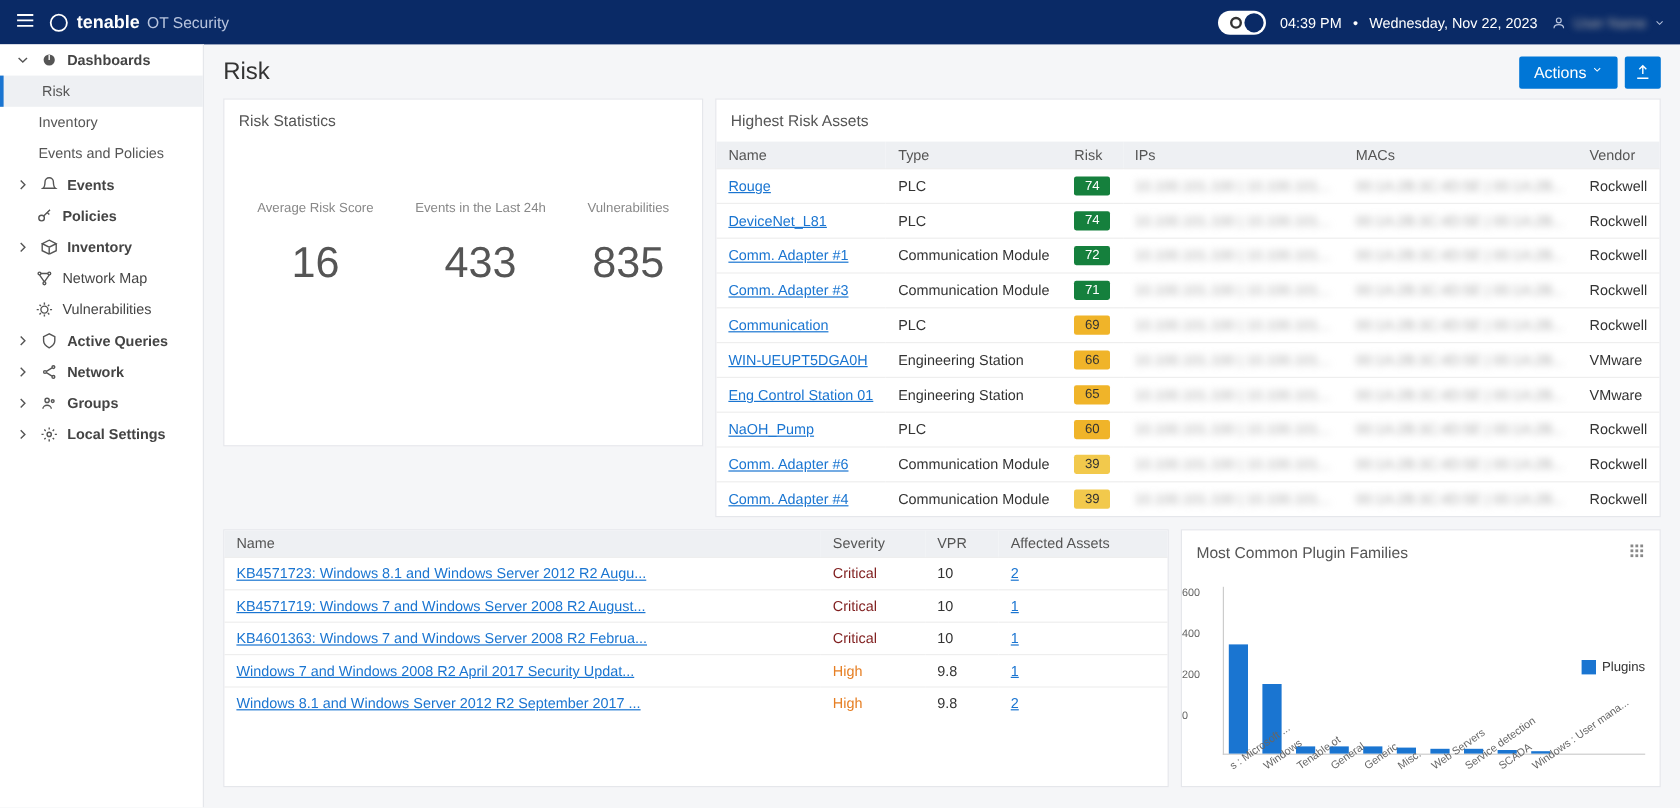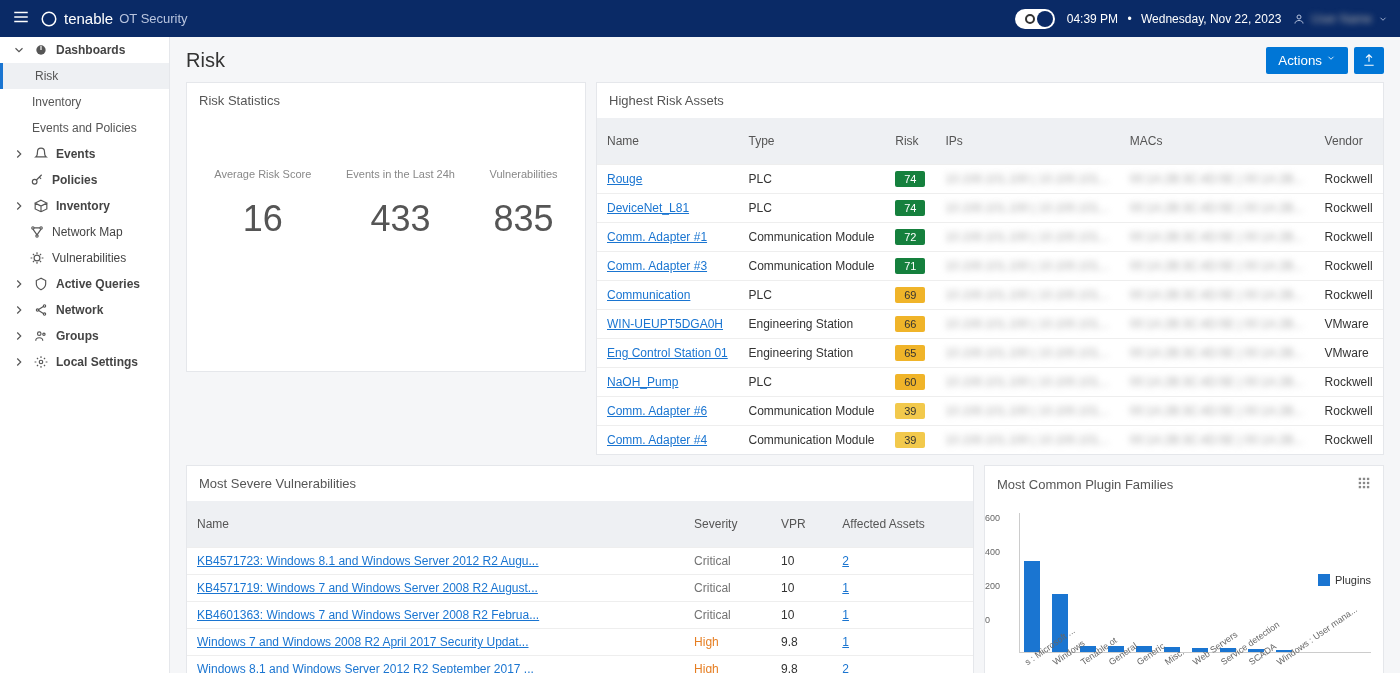--- a/index.html
+++ b/index.html
@@ -1,21 +1,21 @@
 <!DOCTYPE html>
 <html><head>
 <meta charset="utf-8">
 <style>
 *{box-sizing:border-box;margin:0;padding:0;font-family:Segoe UI,Arial,sans-serif}
 body{background:#f5f6f8;color:#333;font-size:12px;width:1400px}
 .header{background:#0a2a66;color:#fff;height:37px;display:flex;align-items:center;padding:0 12px}
 .hamburger{cursor:pointer;margin-right:10px}
 .hamburger svg{stroke:#fff}
 .brand{display:flex;align-items:center;gap:6px}
-.brand-name{font-size:15px;font-weight:400}
+.brand-name{font-size:15px;font-weight:700}
 .brand-sub{font-size:13px;color:#b8c4de}
 .header-right{margin-left:auto;display:flex;align-items:center;gap:12px}
 .toggle{width:40px;height:20px;background:#fff;border-radius:10px;position:relative}
 .toggle:before{content:"";position:absolute;right:2px;top:2px;width:16px;height:16px;background:#0a2a66;border-radius:50%}
 .toggle:after{content:"";position:absolute;right:20px;top:5px;width:6px;height:6px;border:2px solid #333;border-radius:50%}
 .header-time{font-size:12px}
 .header-user{display:flex;align-items:center;gap:6px;color:#b8c4de}
 .main{display:flex}
 .sidebar{width:170px;background:#fff;min-height:636px;border-right:1px solid #e5e7eb;position:relative}
 .nav-item{display:flex;align-items:center;gap:8px;padding:6px 12px;cursor:pointer;color:#444}
@@ -32,31 +32,31 @@
 .row{display:flex;gap:10px}
 .card{background:#fff;border:1px solid #e5e7eb}
 .card-title{font-size:13px;color:#555;padding:10px 12px;font-weight:500}
 .risk-stats{width:400px;height:290px}
 .stats-body{display:flex;justify-content:space-around;padding:50px 10px}
 .stat-col{text-align:center}
 .stat-label{font-size:11px;color:#888;margin-bottom:18px}
 .stat-value{font-size:36px;color:#555;font-weight:300}
 .assets{flex:1}
 table{width:100%;border-collapse:collapse}
-th{background:#eef0f3;text-align:left;padding:16px 10px;font-weight:500;color:#555;font-size:12px}
+th{background:#eef0f3;text-align:left;padding:4px 10px;font-weight:500;color:#555;font-size:12px}
 td{padding:6px 10px;border-top:1px solid #eee;font-size:12px}
 td a{color:#1a75d1;text-decoration:underline}
 .risk-badge{display:inline-block;padding:2px 8px;border-radius:2px;color:#fff;font-size:11px;min-width:30px;text-align:center}
 .risk-red{background:#15803d}
 .risk-amber{background:#f0b429;color:#333}
 .risk-amber2{background:#f2c94c;color:#333}
 .blur{filter:blur(3px);color:#aaa}
 .row2{margin-top:10px;display:flex;gap:10px}
 .vulns{flex:1}
-.sev-critical{color:#737373}
+.sev-critical{color:#7f1d1d}
 .sev-high{color:#e67e22}
 .plugins{width:400px}
 .plugins-head{display:flex;align-items:center;padding:10px 12px}
 .plugins-head .grid-icon{margin-left:auto;color:#888}
 .plugins-sub{padding:0 12px 6px;font-size:11px;font-weight:600}
 .chart-wrap{padding:10px 12px;position:relative}
 .chart{display:flex;height:140px;align-items:flex-end;gap:12px;border-left:1px solid #ccc;border-bottom:1px solid #ccc;padding:0 8px 0 4px}
 .bar{width:16px;background:#1a75d1}
 .chart-labels{display:flex;gap:12px;padding-left:4px;font-size:9px;color:#666}
 .chart-labels span{width:16px;transform:rotate(-35deg);transform-origin:top left;white-space:nowrap;margin-top:6px}
@@ -345,21 +345,20 @@
                 <td class="blur">00:1A:2B:3C:4D:5E | 00:1A:2B...</td>
                 <td>Rockwell</td>
               </tr>
             </tbody>
         </table>
       </div>
     </div>
 
     <div class="row2">
       <div class="card vulns">
-        <div class="card-title">Most Severe Vulnerabilities</div>
         <table>
           <thead>
               <tr id="vulns-head">
                 <th>Name</th>
                 <th>Severity</th>
                 <th>VPR</th>
                 <th>Affected Assets</th>
               </tr>
             </thead>
           <tbody id="vulns-body">

